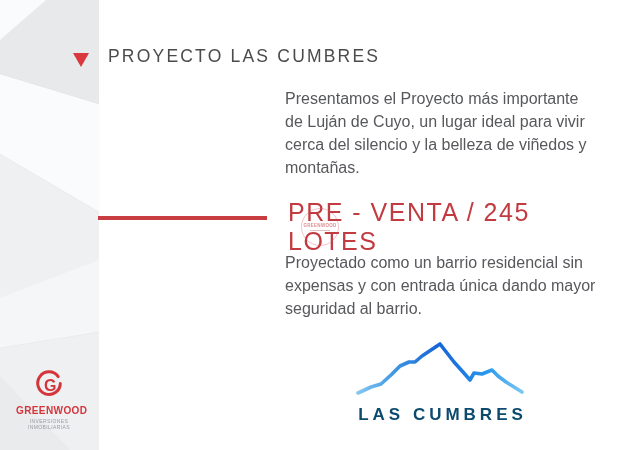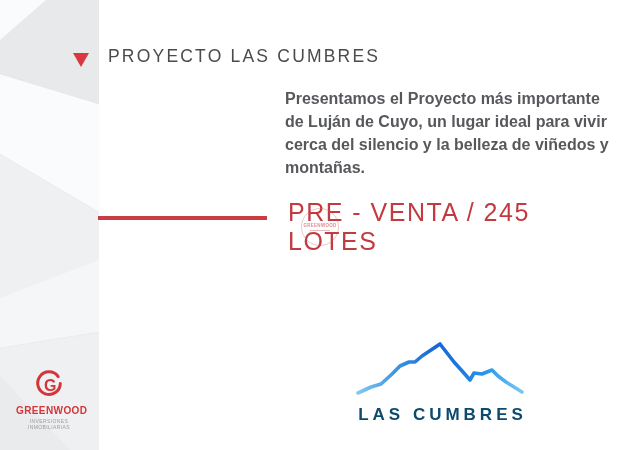--- a/index.html
+++ b/index.html
@@ -14,21 +14,21 @@
     position:absolute;left:73px;top:53px;width:0;height:0;
     border-left:8.5px solid transparent;border-right:8.5px solid transparent;
     border-top:14px solid #d8383e;
   }
   .title{
     position:absolute;left:108px;top:46px;width:420px;
     font-size:17.5px;letter-spacing:2.2px;color:#4a4b4d;font-weight:400;
   }
   .para{
     position:absolute;left:285px;width:345px;
-    font-size:16px;line-height:23px;color:#57585c;white-space:pre-line;font-weight:bold;
+    font-size:16px;line-height:23px;color:#57585c;white-space:pre-line;
   }
   .para.p1{top:87px;}
   .para.p2{top:251px;}
   .redline{position:absolute;left:98px;top:216px;width:169px;height:4px;background:#c73d42;}
   .highlight{
     position:absolute;left:288px;top:198px;width:330px;
     font-size:25px;letter-spacing:1.5px;color:#c23b41;font-weight:400;
   }
   .watermark{
     position:absolute;left:301px;top:208px;width:36px;height:36px;border-radius:50%;
@@ -77,20 +77,23 @@
 montañas.</div>
 
   <div class="redline"></div>
   <div class="highlight">PRE - VENTA / 245 LOTES</div>
 
   <div class="watermark">
     <div class="wm-name">GREENWOOD</div>
     <div class="wm-rule"></div>
   </div>
 
+  <div class="para p2">Proyectado como un barrio residencial sin
+expensas y con entrada única dando mayor
+seguridad al barrio.</div>
 
   <div class="lc-logo">
     <svg width="185" height="62" viewBox="0 0 185 62">
       <defs>
         <linearGradient id="mg" x1="0" y1="0" x2="1" y2="0">
           <stop offset="0" stop-color="#85c7f1"></stop>
           <stop offset="0.22" stop-color="#3f97e4"></stop>
           <stop offset="0.48" stop-color="#1565d6"></stop>
           <stop offset="0.62" stop-color="#1e78e0"></stop>
           <stop offset="0.8" stop-color="#2d9bed"></stop>

